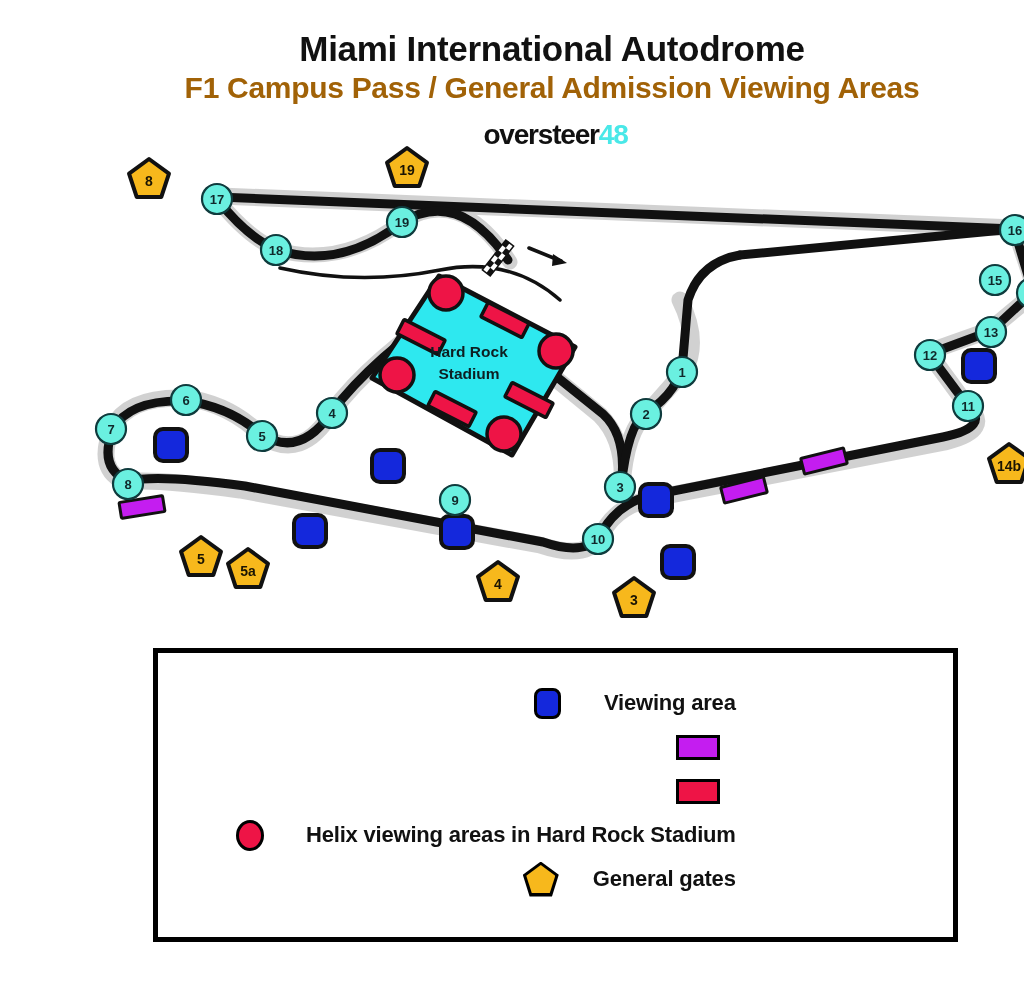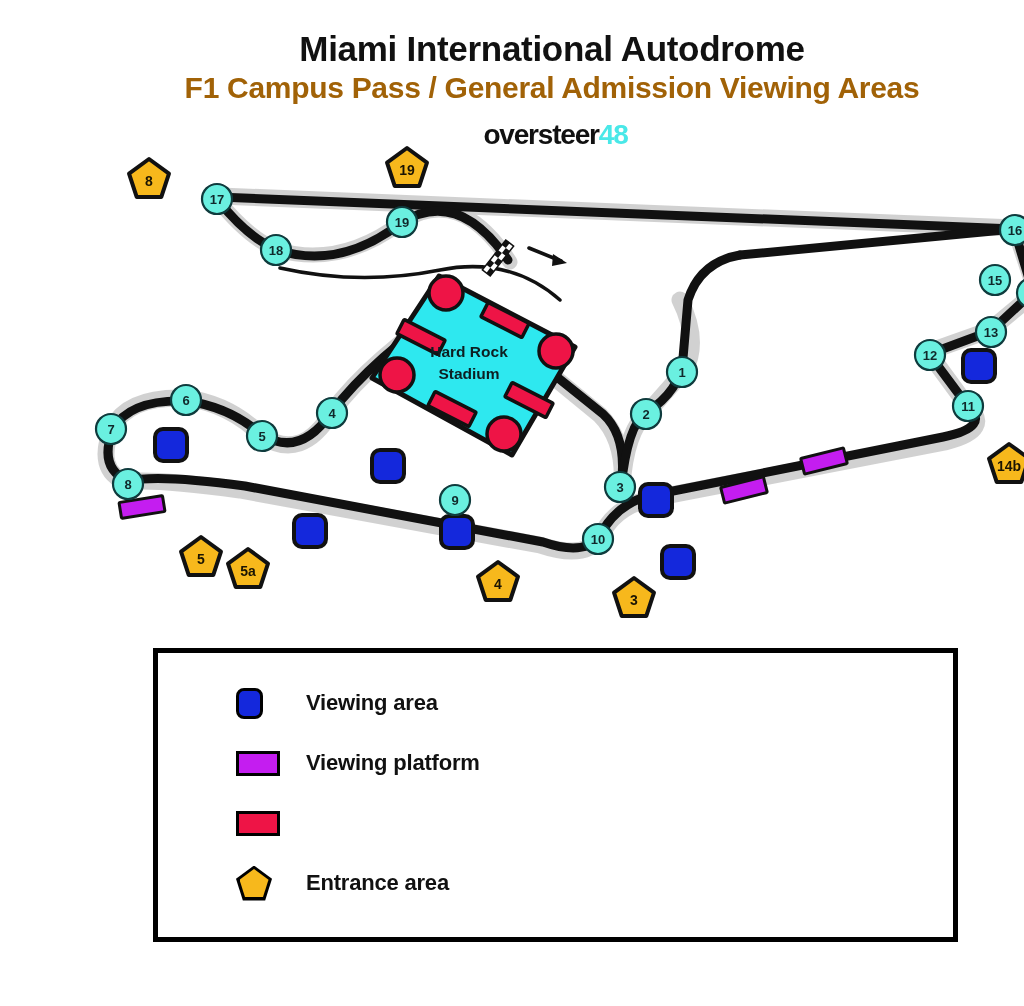--- a/index.html
+++ b/index.html
@@ -95,21 +95,22 @@
     border: 5px solid #000000;
     background: #ffffff;
     box-sizing: border-box;
   }
   .legend-rows {
     position: absolute;
     left: 78px;
     top: 28px;
     display: flex;
     flex-direction: column;
-    gap: 16px;
+    gap: 0;
+    align-items: flex-end;
   }
   .legend-row {
     display: flex;
     align-items: center;
     height: 44px;
   }
   .legend-swatch {
     width: 60px;
     display: flex;
     align-items: center;
@@ -429,35 +430,40 @@
         <span class="legend-swatch">
           <span class="sw-area"></span>
         </span>
         <span class="legend-label">Viewing area</span>
       </div>
 
       <div class="legend-row">
         <span class="legend-swatch">
           <span class="sw-platform"></span>
         </span>
-        <span class="legend-label">Viewing platform</span>
       </div>
 
       <div class="legend-row">
         <span class="legend-swatch">
           <span class="sw-toplevel"></span>
         </span>
       </div>
 
+      <div class="legend-row">
+        <span class="legend-swatch">
+          <span class="sw-helix"></span>
+        </span>
+        <span class="legend-label">Helix viewing areas in Hard Rock Stadium</span>
+      </div>
 
       <div class="legend-row">
         <span class="legend-swatch">
           <span class="sw-gate-wrap">
               <span class="sw-gate-inner"></span>
             </span>
         </span>
-        <span class="legend-label">Entrance area</span>
+        <span class="legend-label">General gates</span>
       </div>
 
     </div>
   </div>
 
 </div>
 
 </body></html>

